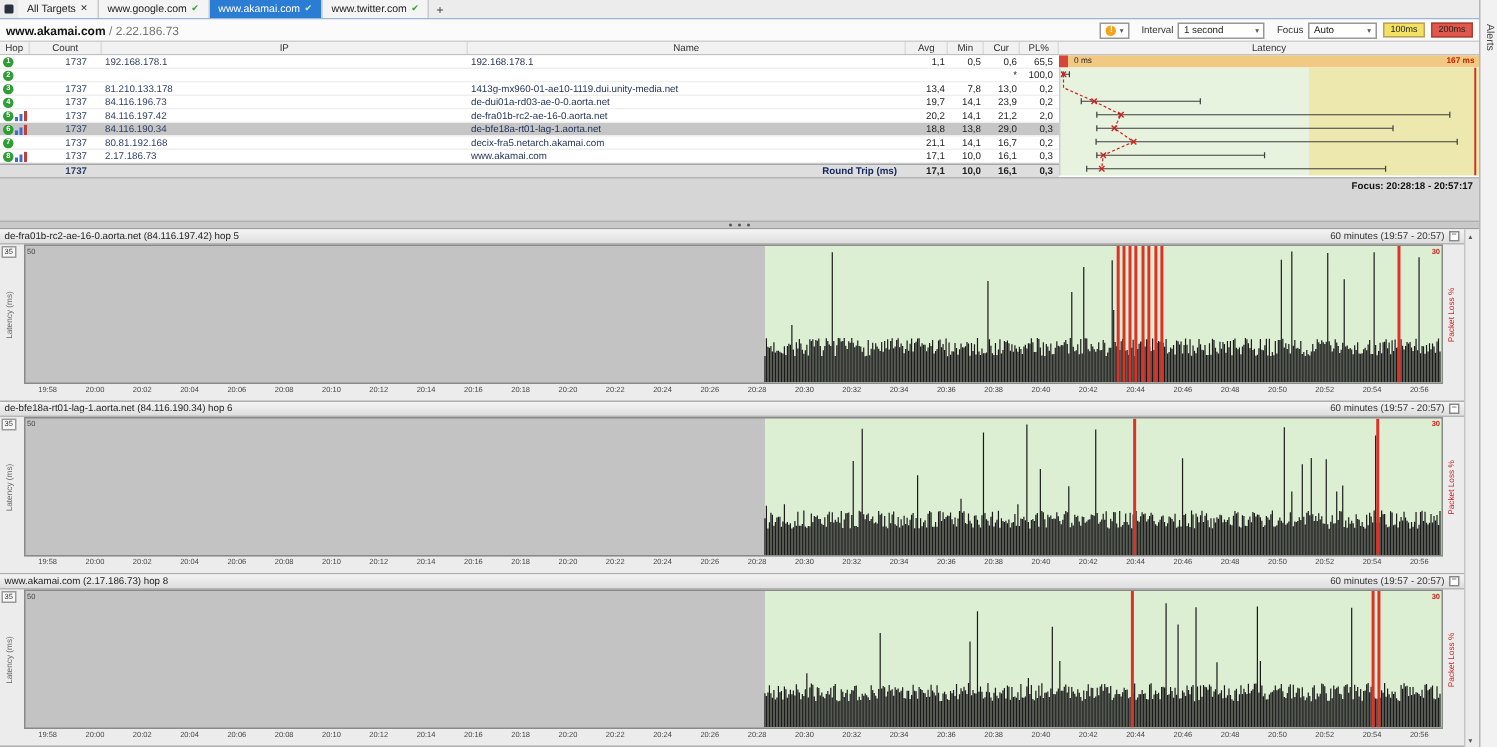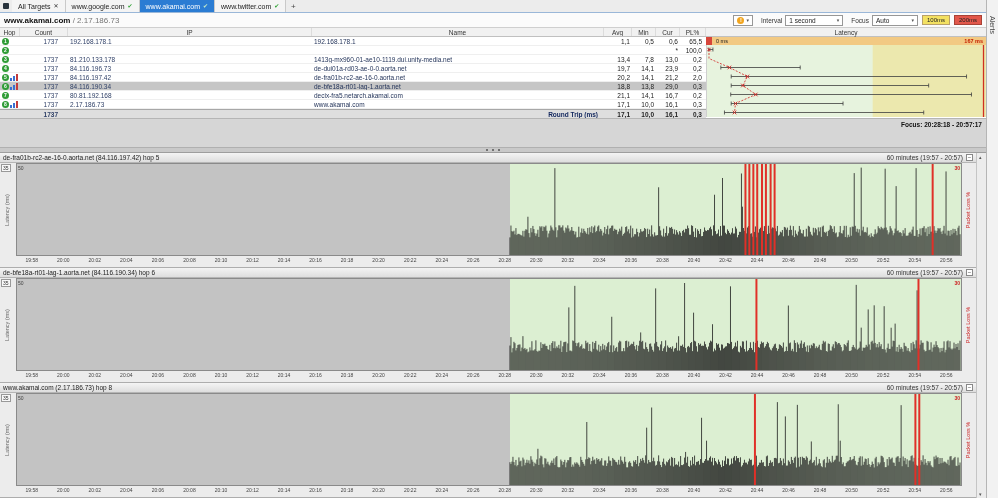--- a/index.html
+++ b/index.html
@@ -130,21 +130,21 @@
             <span>www.twitter.com</span>
             <i class="icn check"></i>
           </div>
         </span>
       <span id="newtab">+</span>
     </div>
 
     <div id="toolbar">
       <span id="target-title">
         <span class="t">www.akamai.com</span>
-        <span class="ip">/ 2.17.186.73</span>
+        <span class="ip">/ 2.22.186.73</span>
       </span>
       <span class="spacer"></span>
       <span class="warn-btn">
         <span class="warn-ico"></span>
         <span class="arr select-arr" style="font-size:5px;color:#555">▾</span>
       </span>
       <span class="ctl-label">Interval</span>
       <span class="select">
         <span>1 second</span>
         <span class="arr"></span>

